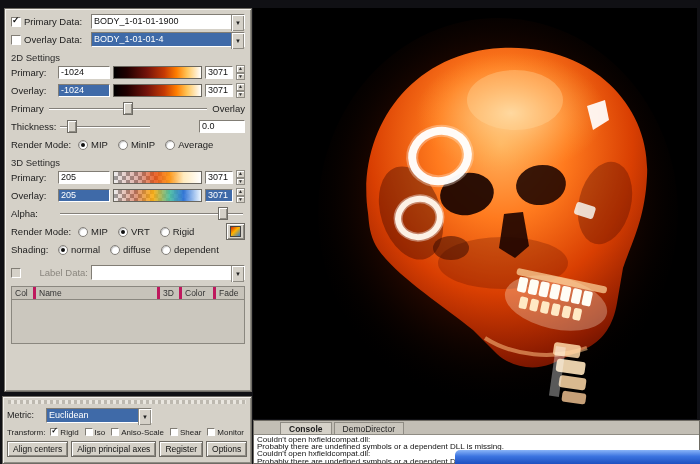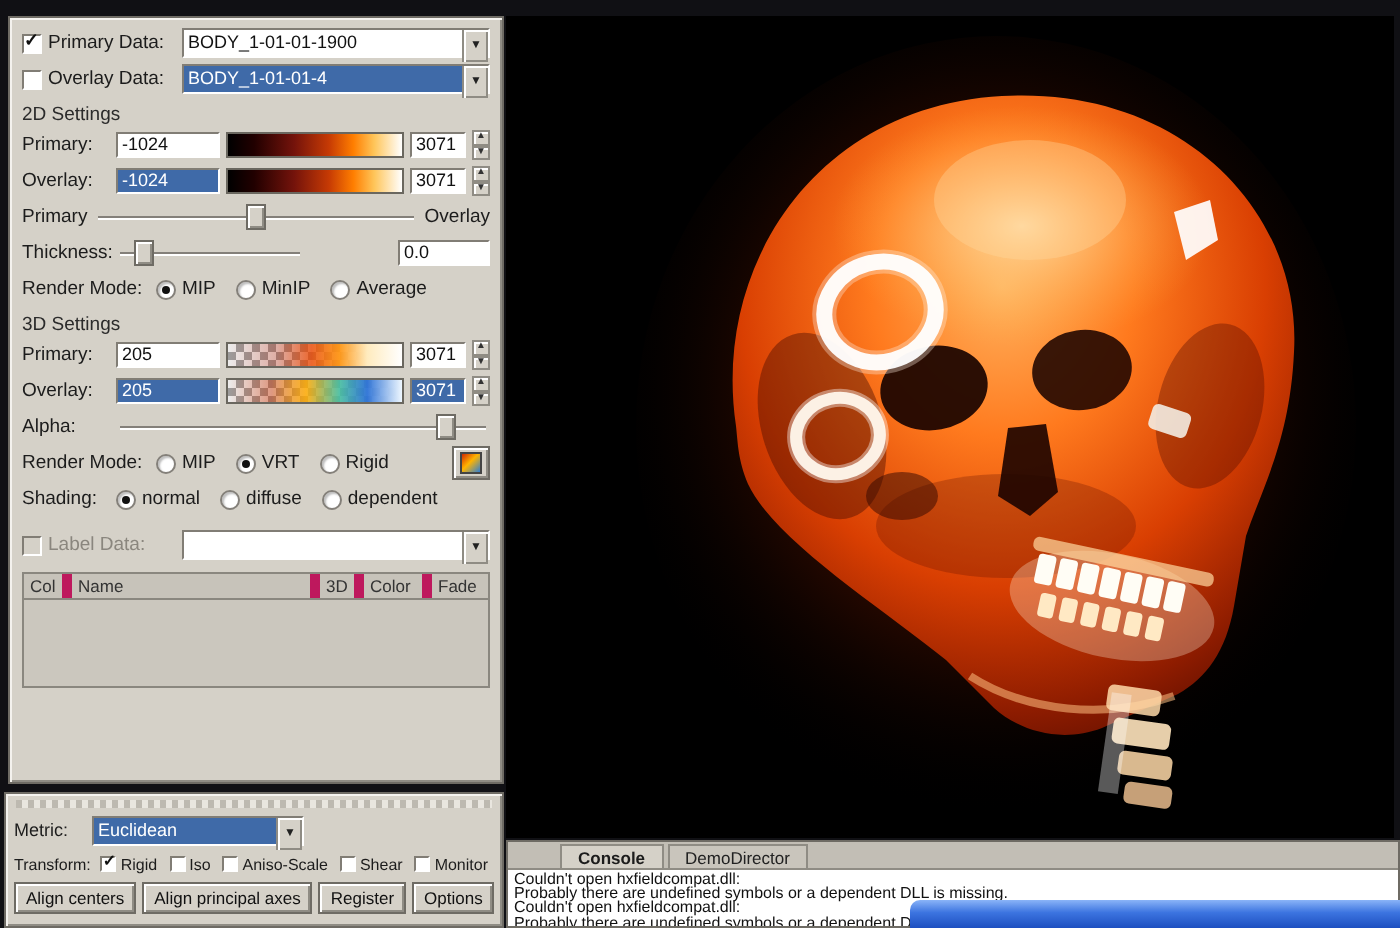--- a/index.html
+++ b/index.html
@@ -61,21 +61,21 @@
   .radio{width:10px;height:10px;border-radius:50%;background:#fff;border:1px solid #84807a;
          box-shadow:inset 1px 1px 1px rgba(0,0,0,.25);flex:none;position:relative;}
   .radio.on::after{content:"";position:absolute;left:2px;top:2px;width:4px;height:4px;border-radius:50%;background:#101010;}
 
   .icon-btn{width:19px;height:17px;margin-left:auto;background:#d5d1c8;border:1px solid #6e6b64;
             box-shadow:inset 1px 1px 0 #fff, inset -1px -1px 0 #8f8c84;display:flex;align-items:center;justify-content:center;}
   .icon-btn .swatch{width:11px;height:11px;background:linear-gradient(135deg,#d02800 0%,#ffb400 45%,#2e7fd6 100%);border:1px solid #444;}
 
   .thead{display:flex;height:14px;background:#c7c3ba;border:1px solid #8a877f;font-size:8.5px;color:#333;margin-top:5px;}
   .th{padding:0 3px;border-right:1px solid #aeab a2;display:flex;align-items:center;}
-  .th{border-right:5px solid #be185d;}
+  .th{border-right:3px solid #be185d;}
   .th.c1{width:24px;} .th.c2{flex:1;} .th.c3{width:22px;} .th.c4{width:34px;} .th.c5{width:28px;border-right:none;}
   .tbody{height:44px;background:#cbc7be;border:1px solid #8a877f;border-top:none;}
 
   
   #reg-panel{left:2px;top:396px;width:250px;height:68px;padding:3px 4px;font-size:9px;}
   .grip{height:4px;margin:0 1px 3px;background:repeating-linear-gradient(to right,#bdb9b0 0 3px,#e9e6df 3px 6px);}
   #reg-panel .row{height:16px;margin:1px 0;gap:3px;}
   .xf{display:flex;align-items:center;gap:2px;font-size:8px;white-space:nowrap;margin-right:3px;}
   .xf .cb{width:8px;height:8px;}
   .xf .cb span{font-size:8px;top:-3px;}
@@ -242,21 +242,21 @@
       <span class="opt">
         <span class="radio"></span>
         <span>diffuse</span>
       </span>
       <span class="opt">
         <span class="radio"></span>
         <span>dependent</span>
       </span>
     </div>
 
-    <div class="row" style="margin-top:6px;">
+    <div class="row" style="margin-top:6px;text-align:right;">
       <span class="cb disabled"></span>
       <span class="lbl w64 dim">Label Data:</span>
       <span class="combo">
         <span class="txt"></span>
         <span class="btn">▼</span>
       </span>
     </div>
 
     <div class="thead">
       <span class="th c1">Col</span>

